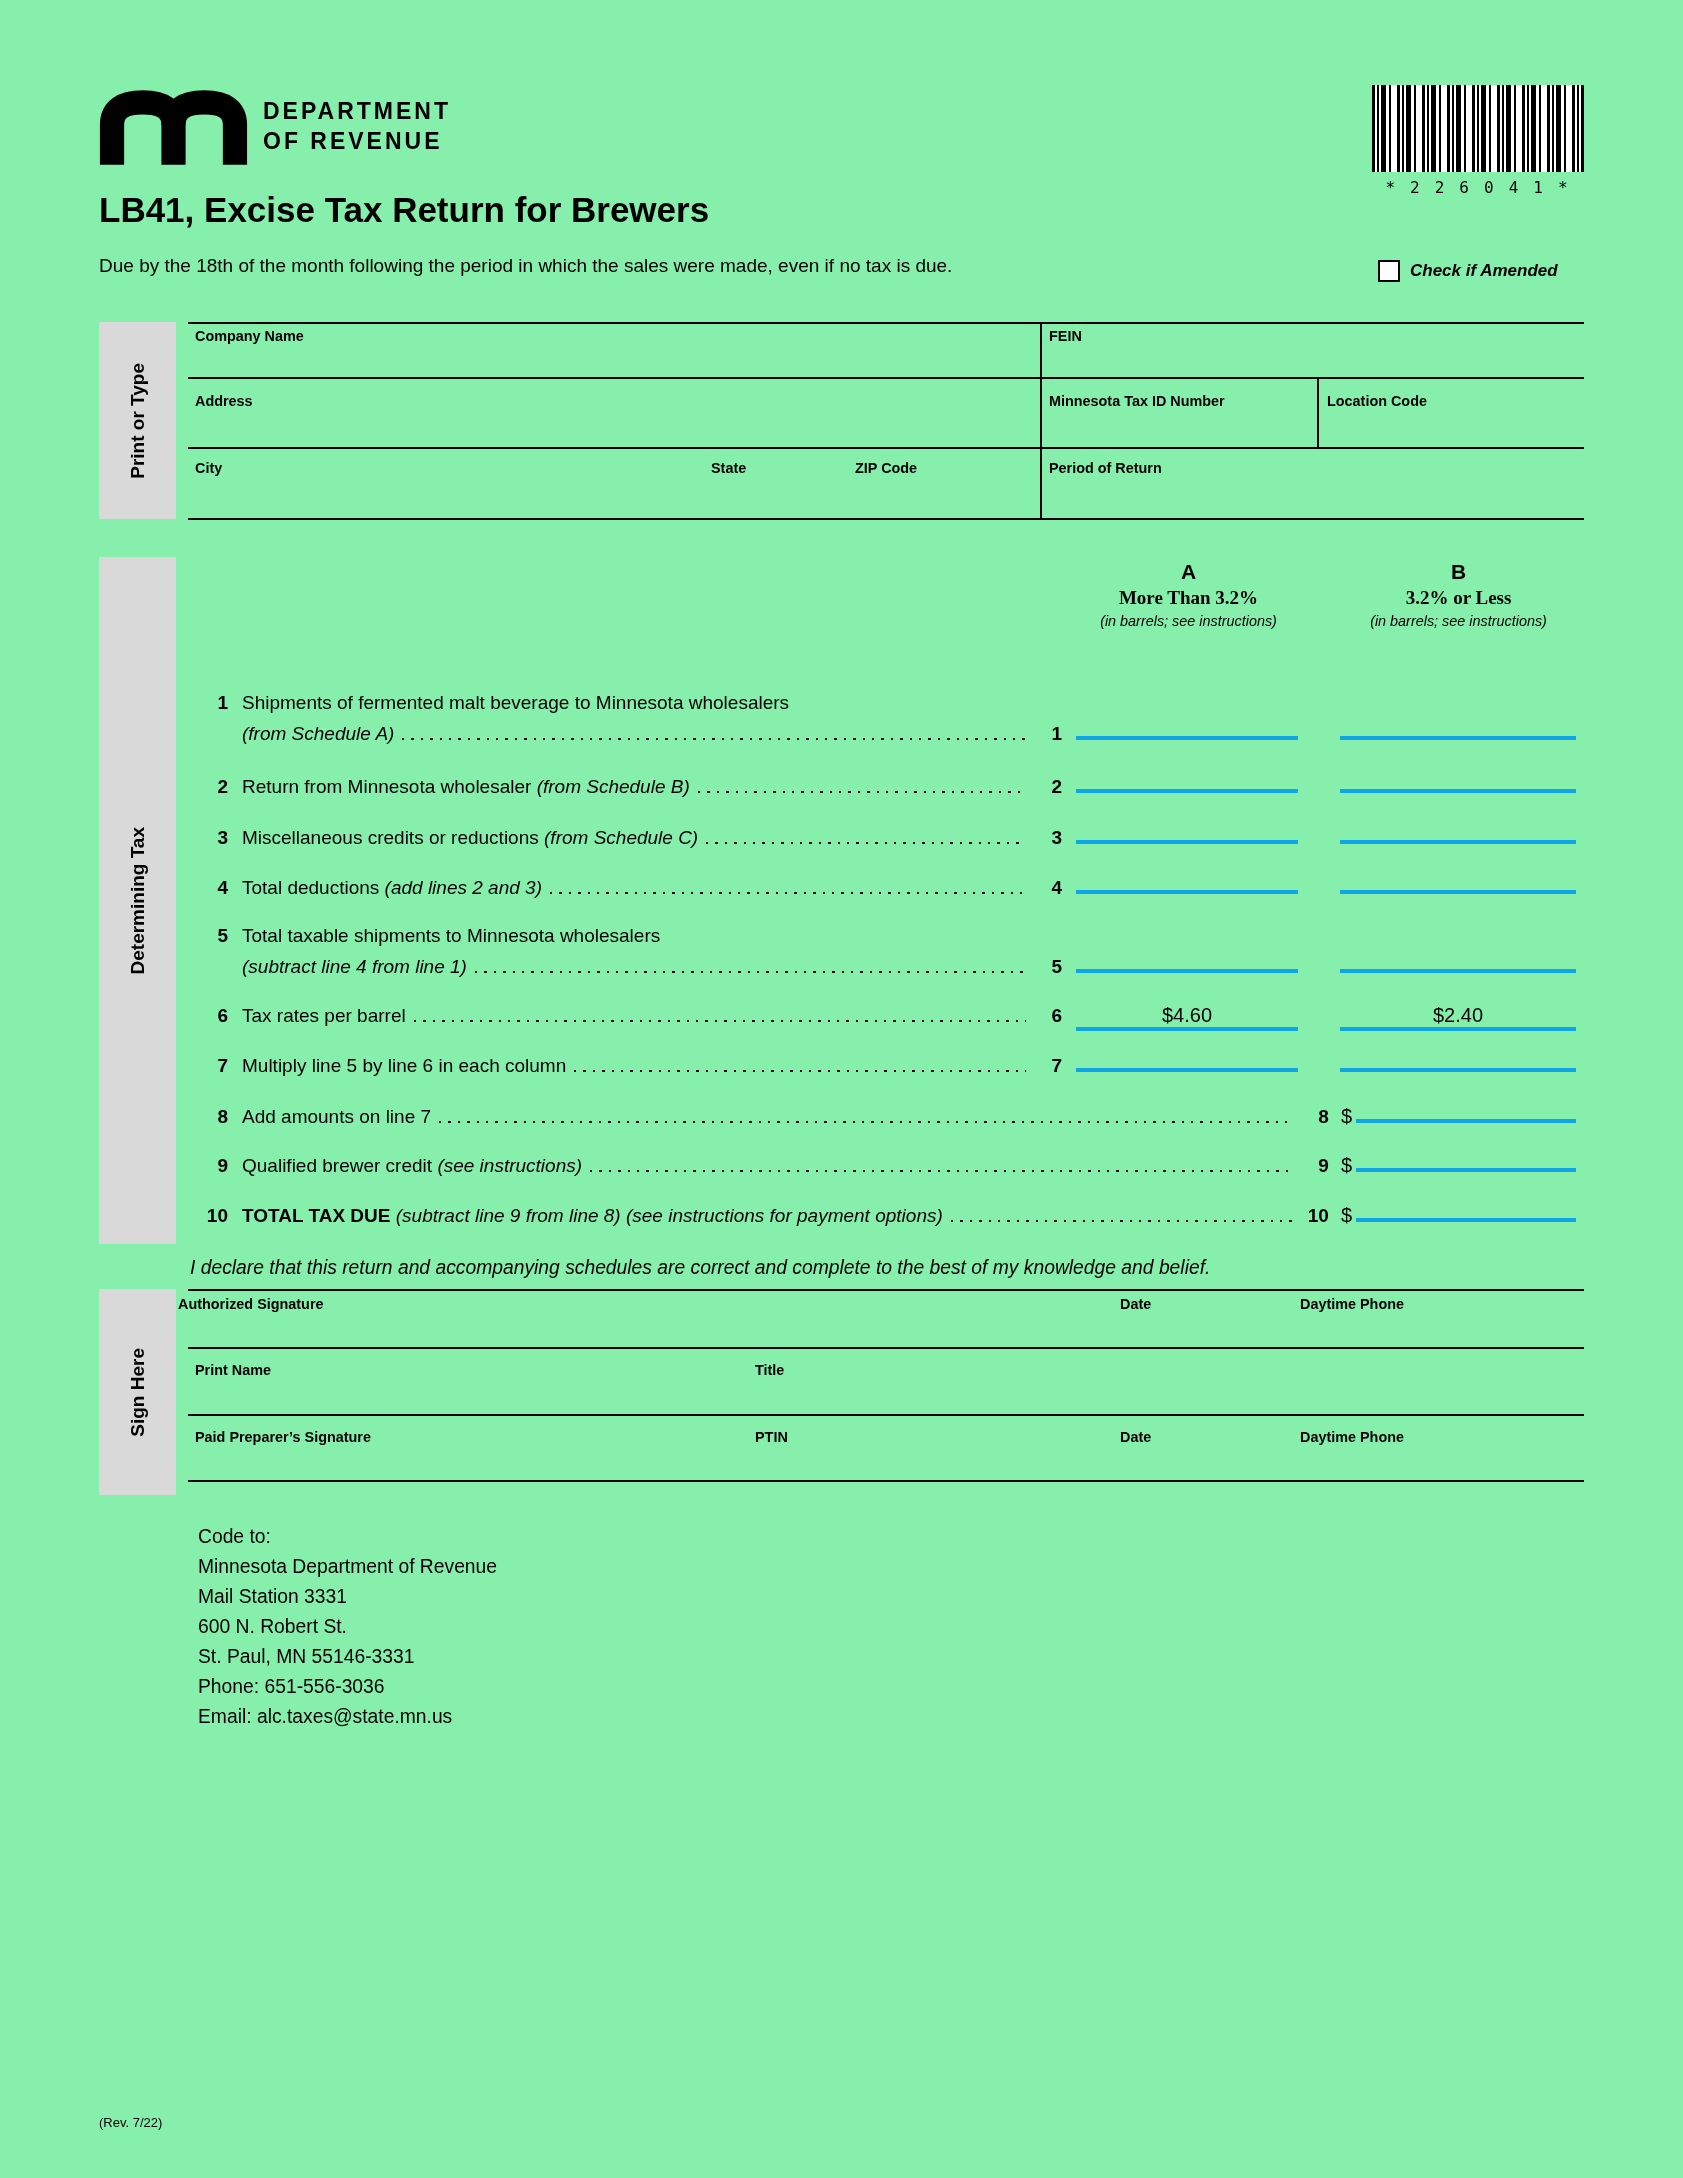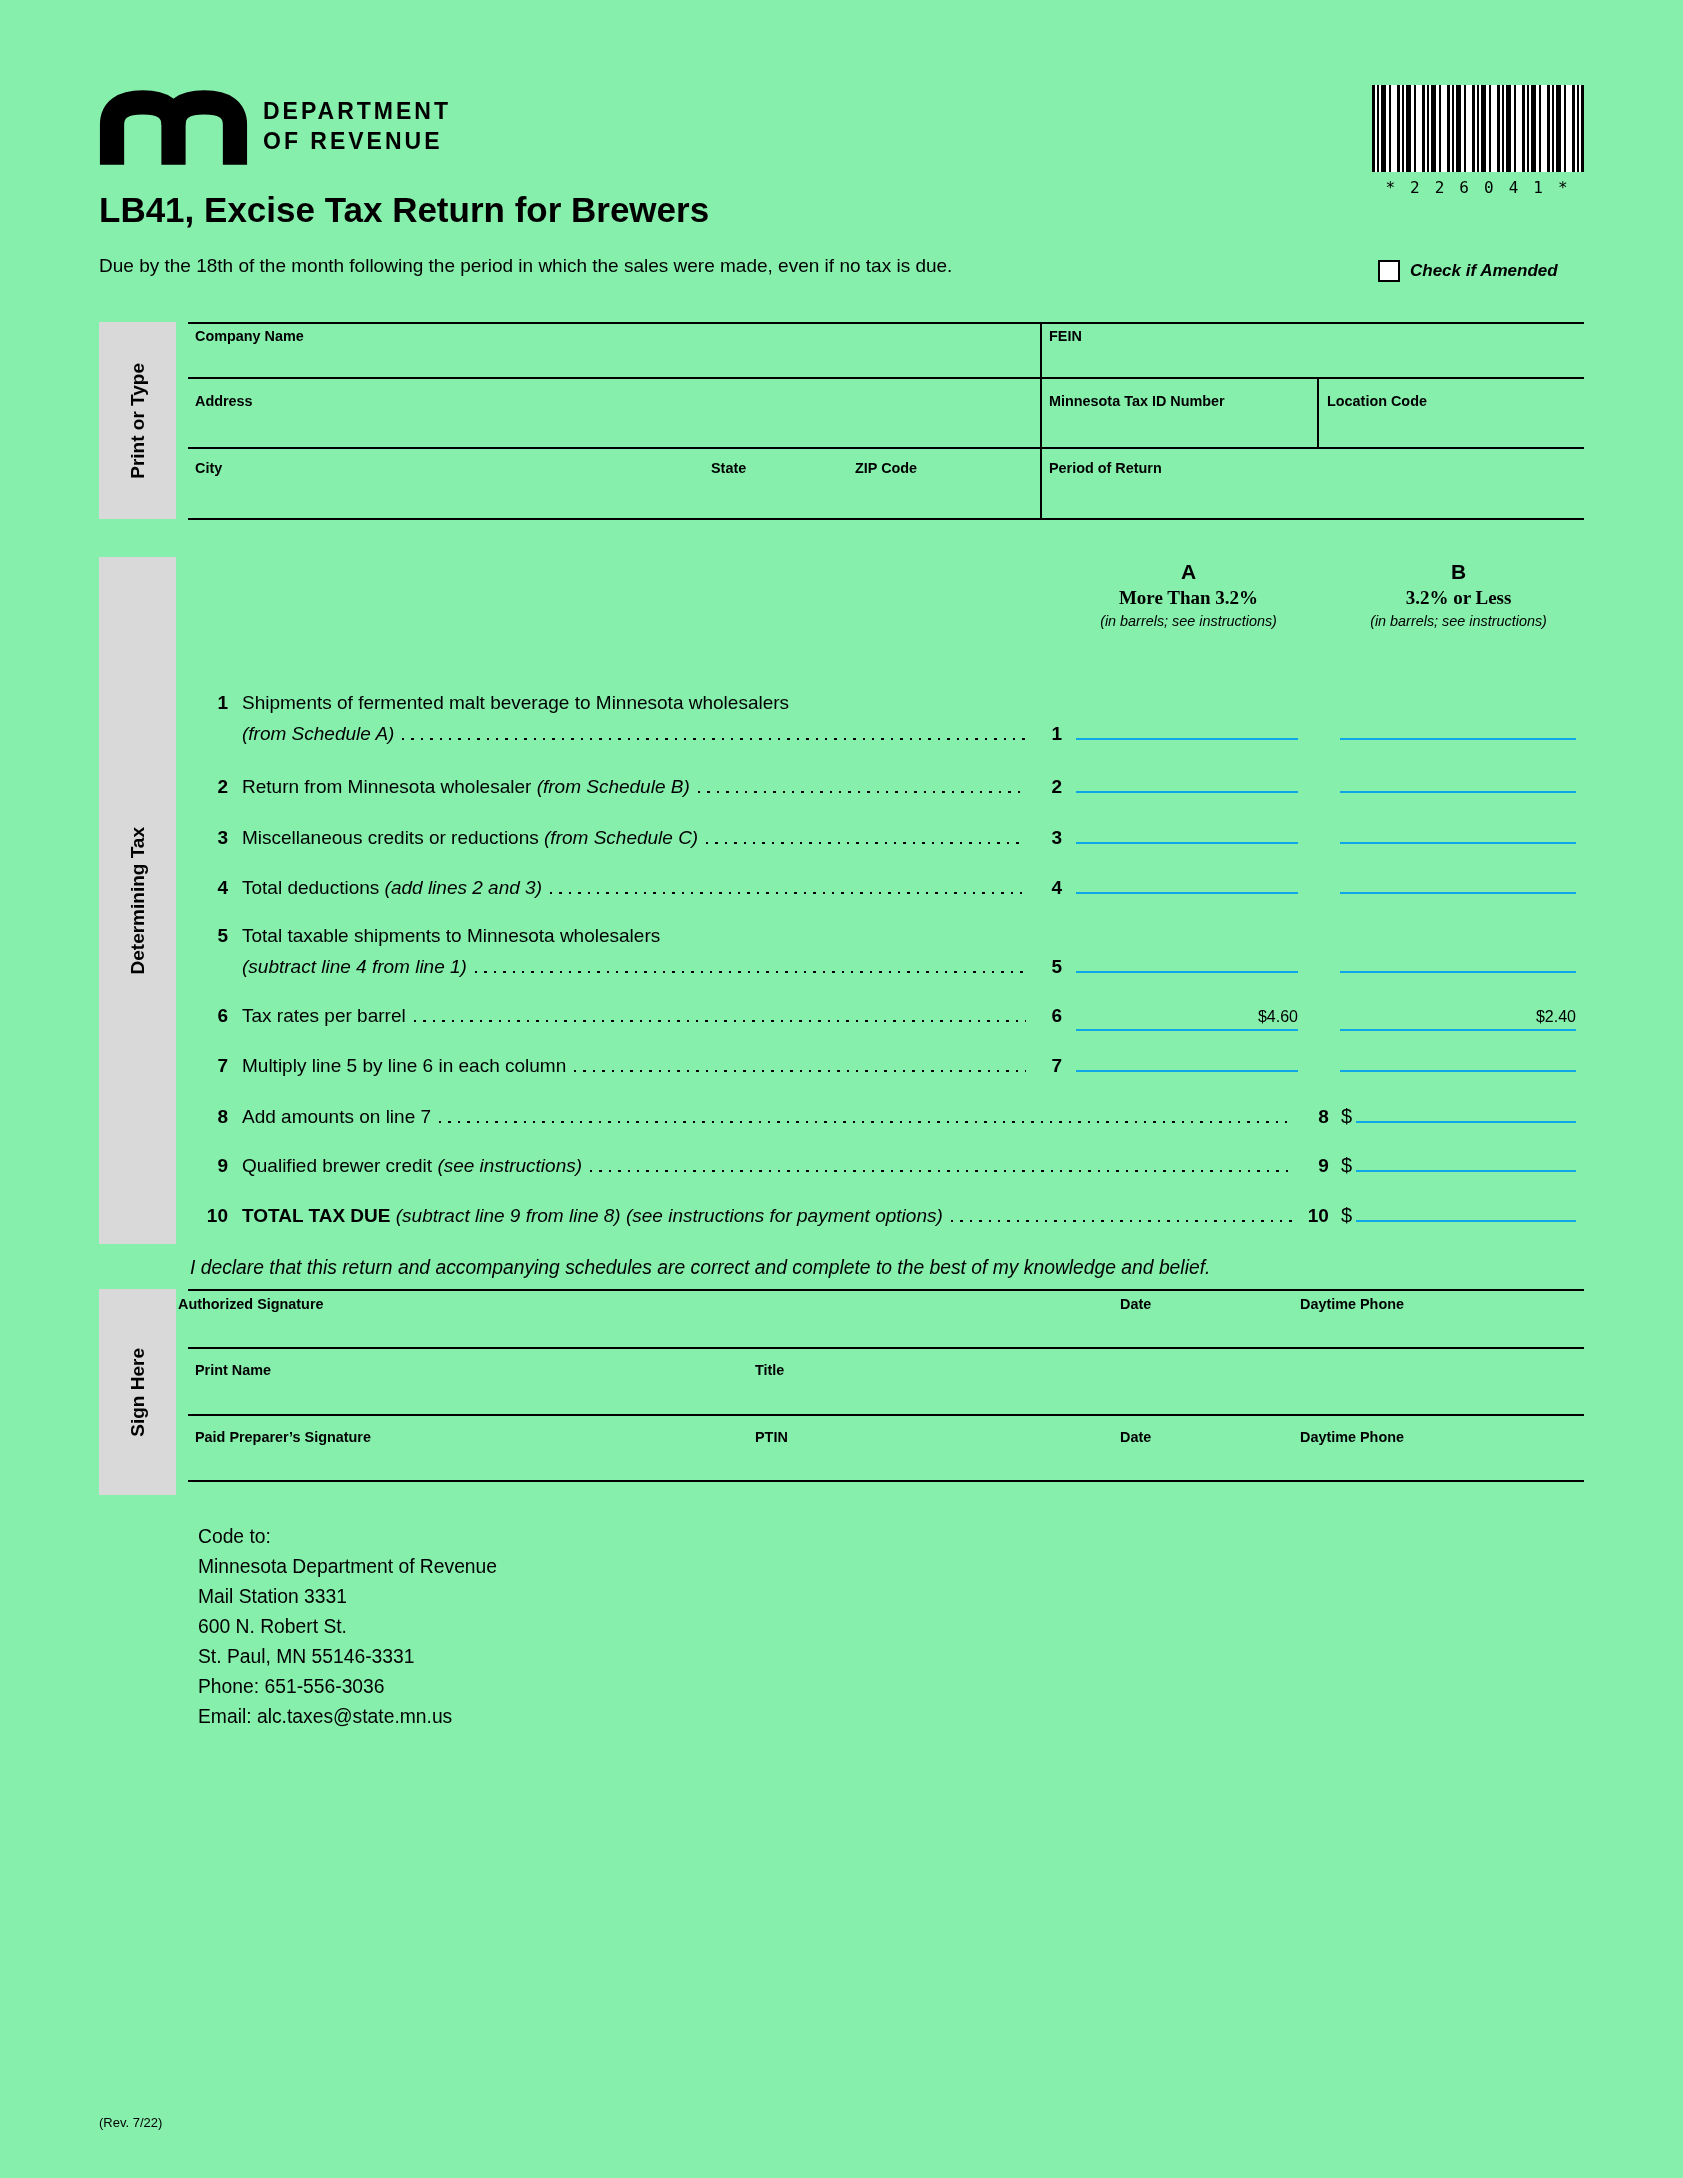--- a/index.html
+++ b/index.html
@@ -43,21 +43,21 @@
 
   .dt-line { position:absolute; left:198px; width:1378px; font-size:19px; line-height:31px; }
   .dt-row { display:flex; align-items:baseline; }
   .lnum { flex:0 0 30px; text-align:right; font-weight:bold; margin-right:14px; }
   .ltext { white-space:nowrap; }
   .it { font-style:italic; }
   .bold { font-weight:bold; }
   .leader { flex:1 1 30px; height:2.4px; margin:0 10px 0 8px;
       background-image:repeating-linear-gradient(90deg,#000 0 2.4px,transparent 2.4px 9.4px); }
   .rnum { font-weight:bold; min-width:26px; text-align:right; white-space:nowrap; }
-  .blank { border-bottom:2px solid #0ea5e9; text-align:right; font-size:16px;
+  .blank { border-bottom:4px solid #0ea5e9; text-align:center; font-size:20px;
       line-height:24px; white-space:nowrap; }
   .blank.ba { flex:0 0 222px; margin-left:14px; }
   .blank.bb { flex:0 0 236px; margin-left:42px; }
   .blank.wide { flex:0 0 220px; margin-left:4px; }
   .dollar { font-size:20px; margin-left:12px; }
 
   
   .decl { position:absolute; left:190px; top:1257px; font-size:19.3px; font-style:italic; }
   .mail { position:absolute; left:198px; top:1522px; font-size:19.3px; line-height:30px; }
   .footer { position:absolute; left:99px; top:2115px; font-size:13px; }

